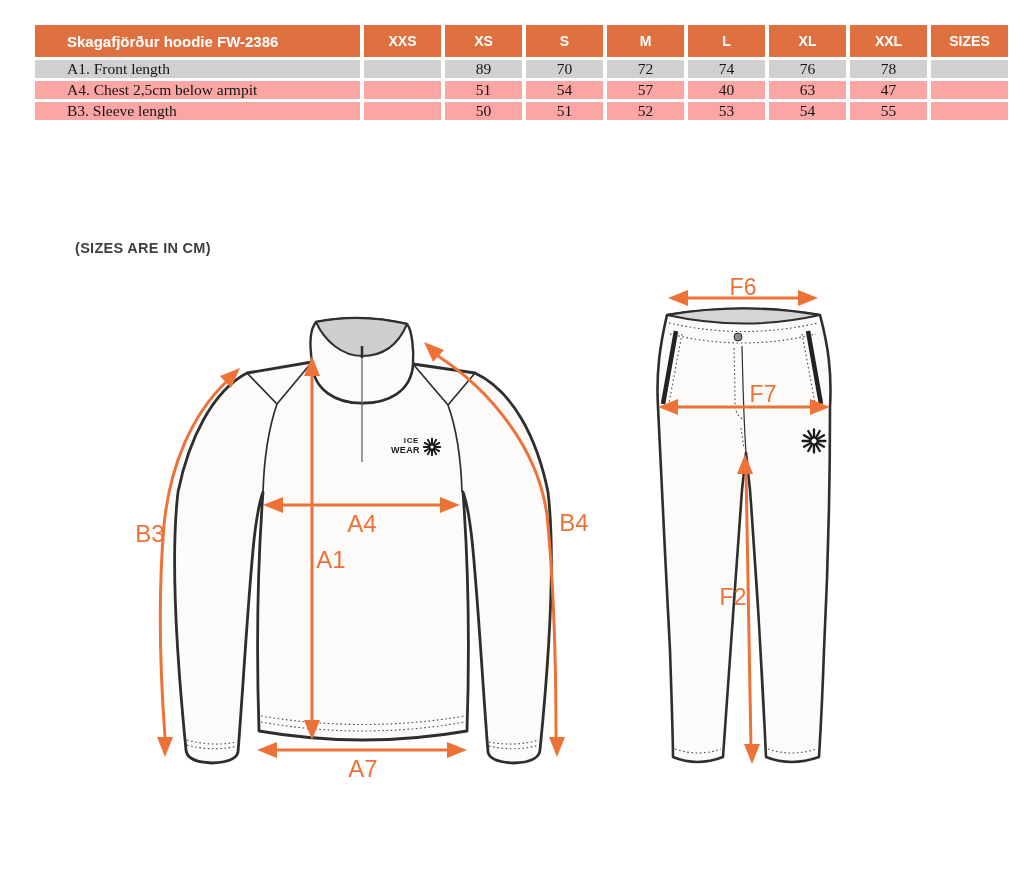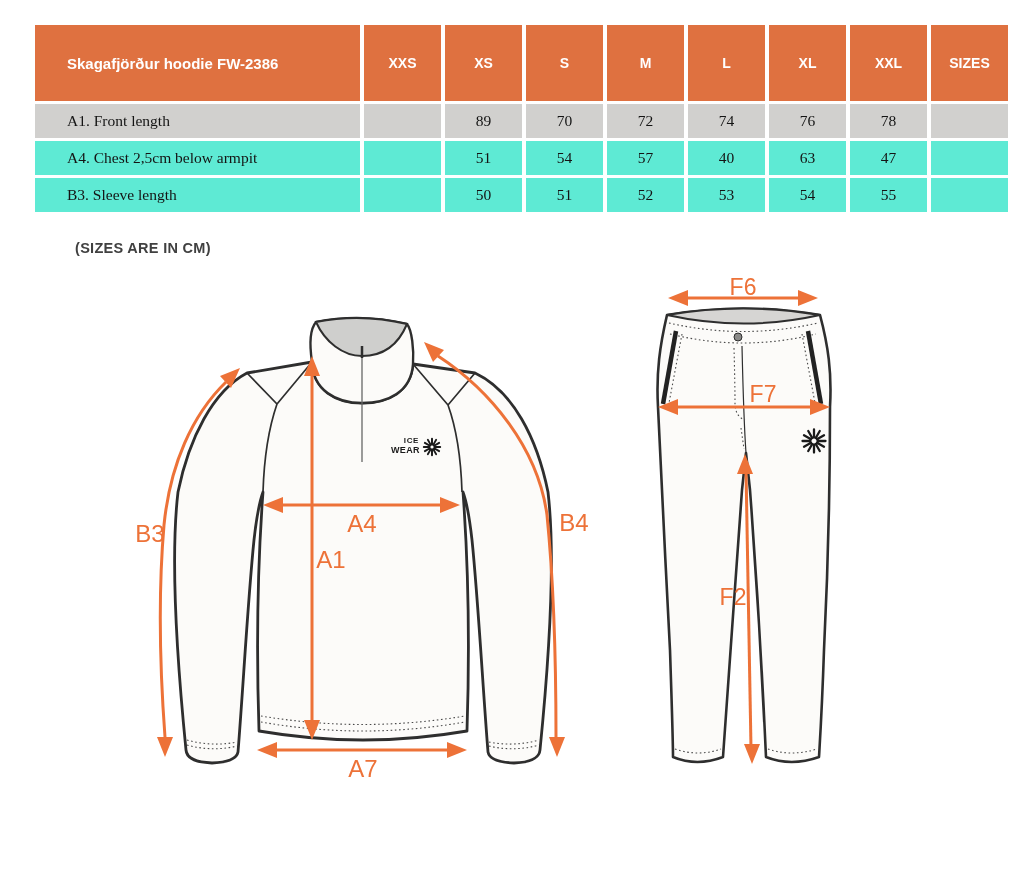--- a/index.html
+++ b/index.html
@@ -3,27 +3,27 @@
 <meta charset="utf-8">
 <style>
   html,body{margin:0;padding:0;}
   body{width:1032px;height:890px;background:#ffffff;position:relative;
        font-family:"Liberation Sans",sans-serif;overflow:hidden;}
 
   
   table.size-table{position:absolute;left:31px;top:22px;border-collapse:separate;
        border-spacing:4px 3px;table-layout:fixed;}
   table.size-table th{background:#DF7140;color:#ffffff;font-weight:bold;
-       font-size:14px;height:60px;text-align:center;padding:8px;}
+       font-size:14px;height:32px;text-align:center;padding:0;}
   table.size-table th.label-col{text-align:left;padding-left:32px;font-size:15px;}
-  table.size-table td{height:34px;padding:0;text-align:center;color:#141414;
+  table.size-table td{height:18px;padding:0;text-align:center;color:#141414;
        font-family:"Liberation Serif","DejaVu Serif",serif;font-size:15.5px;}
   table.size-table td.label-col{text-align:left;padding-left:32px;}
   tr.row-dark td{background:#D1D0CE;}
-  tr.row-light td{background:#5eead4;}
+  tr.row-light td{background:#fca5a5;}
 
   .cm-note{position:absolute;left:75px;top:240px;color:#404040;
        font-size:14.5px;font-weight:600;letter-spacing:.3px;}
 
   
   svg.diagrams{position:absolute;left:0;top:0;}
   .outline{fill:#FCFBF9;stroke:#2E2E2E;stroke-width:2.8;stroke-linejoin:round;}
   .seam{fill:none;stroke:#2E2E2E;stroke-width:1.7;}
   .thin{fill:none;stroke:#2E2E2E;stroke-width:1.2;}
   .dotted{fill:none;stroke:#4a4a4a;stroke-width:1.1;stroke-dasharray:1.6 2.6;}

